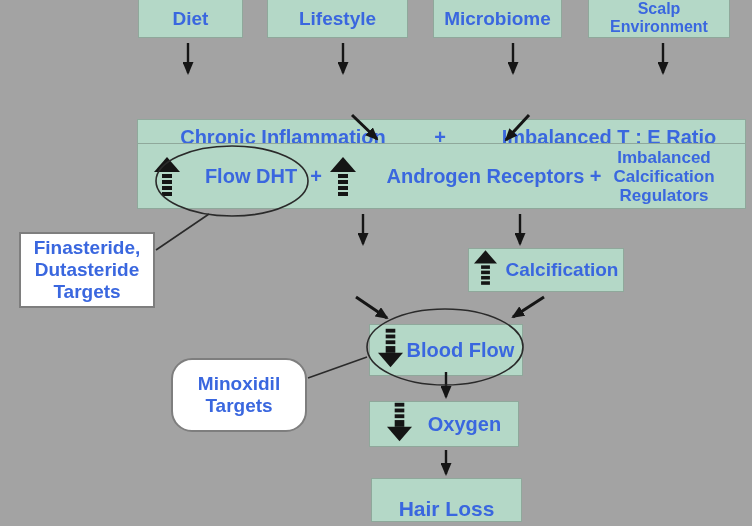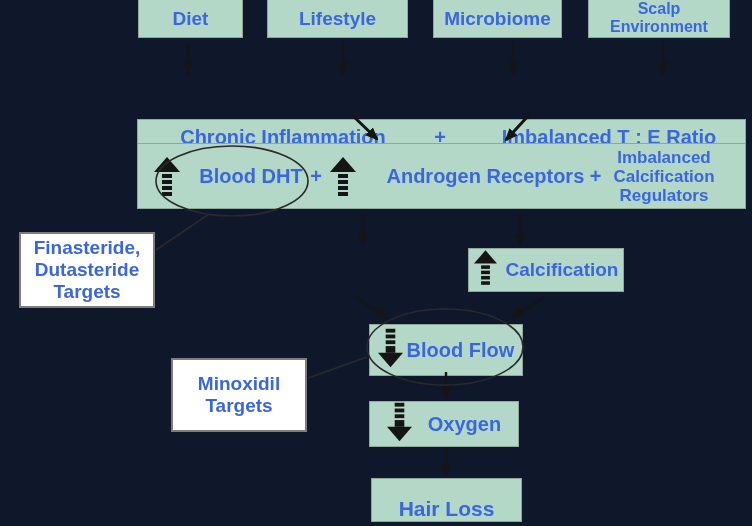--- a/index.html
+++ b/index.html
@@ -1,17 +1,17 @@
 <!DOCTYPE html>
 <html><head>
 <meta charset="utf-8">
 <style>
   html,body{margin:0;padding:0;background:#ffffff;}
   .canvas{
-    position:relative;width:752px;height:526px;background:#0f172a;
+    position:relative;width:752px;height:526px;background:#a3a3a3;
     overflow:hidden;font-family:"Liberation Sans",sans-serif;
   }
   
   .gbox{
     position:absolute;background:#b4d8c7;border:1.5px solid #8fa89b;
     box-sizing:border-box;color:#3a67df;font-weight:bold;
     display:flex;align-items:center;justify-content:center;
     text-align:center;z-index:1;
   }
   .gbox.rel{display:block;}
@@ -61,21 +61,21 @@
   <div class="gbox rel f20" style="left:137px;top:143px;width:609px;height:66px;">
     <span class="row3-icon" style="left:16px;">
       <svg width="26" height="40" viewBox="0 0 26 40" fill="#151515">
         <polygon points="13,0 26,15 0,15"></polygon>
         <rect x="8" y="17" width="10" height="4"></rect>
         <rect x="8" y="23" width="10" height="4"></rect>
         <rect x="8" y="29" width="10" height="4"></rect>
         <rect x="8" y="35" width="10" height="4"></rect>
       </svg>
     </span>
-    <span class="abs" style="left:113px;">Blood DHT</span>
+    <span class="abs" style="left:113px;">Flow DHT</span>
     <span class="abs" style="left:178px;">+</span>
     <span class="row3-icon" style="left:192px;">
       <svg width="26" height="40" viewBox="0 0 26 40" fill="#151515">
         <polygon points="13,0 26,15 0,15"></polygon>
         <rect x="8" y="17" width="10" height="4"></rect>
         <rect x="8" y="23" width="10" height="4"></rect>
         <rect x="8" y="29" width="10" height="4"></rect>
         <rect x="8" y="35" width="10" height="4"></rect>
       </svg>
     </span>
@@ -128,21 +128,21 @@
 
   <div class="gbox f21" style="left:371px;top:478px;width:151px;height:44px;align-items:flex-end;">
     <span>Hair Loss</span>
   </div>
 
   <div class="callout" style="left:19px;top:232px;width:136px;height:76px;">
     <span>Finasteride,</span>
     <span>Dutasteride</span>
     <span>Targets</span>
   </div>
-  <div class="callout" style="left:171px;top:358px;width:136px;height:74px;">
+  <div class="callout" style="left:171px;top:358px;width:136px;height:74px;border-radius:21px;">
     <span>Minoxidil</span>
     <span>Targets</span>
   </div>
 
   <svg class="overlay" width="752" height="526" viewBox="0 0 752 526">
     <defs>
       <marker id="ah" markerUnits="userSpaceOnUse" markerWidth="13" markerHeight="11" refX="11" refY="5.5" orient="auto">
         <polygon points="0,0 13,5.5 0,11" fill="#151515"></polygon>
       </marker>
     </defs>

